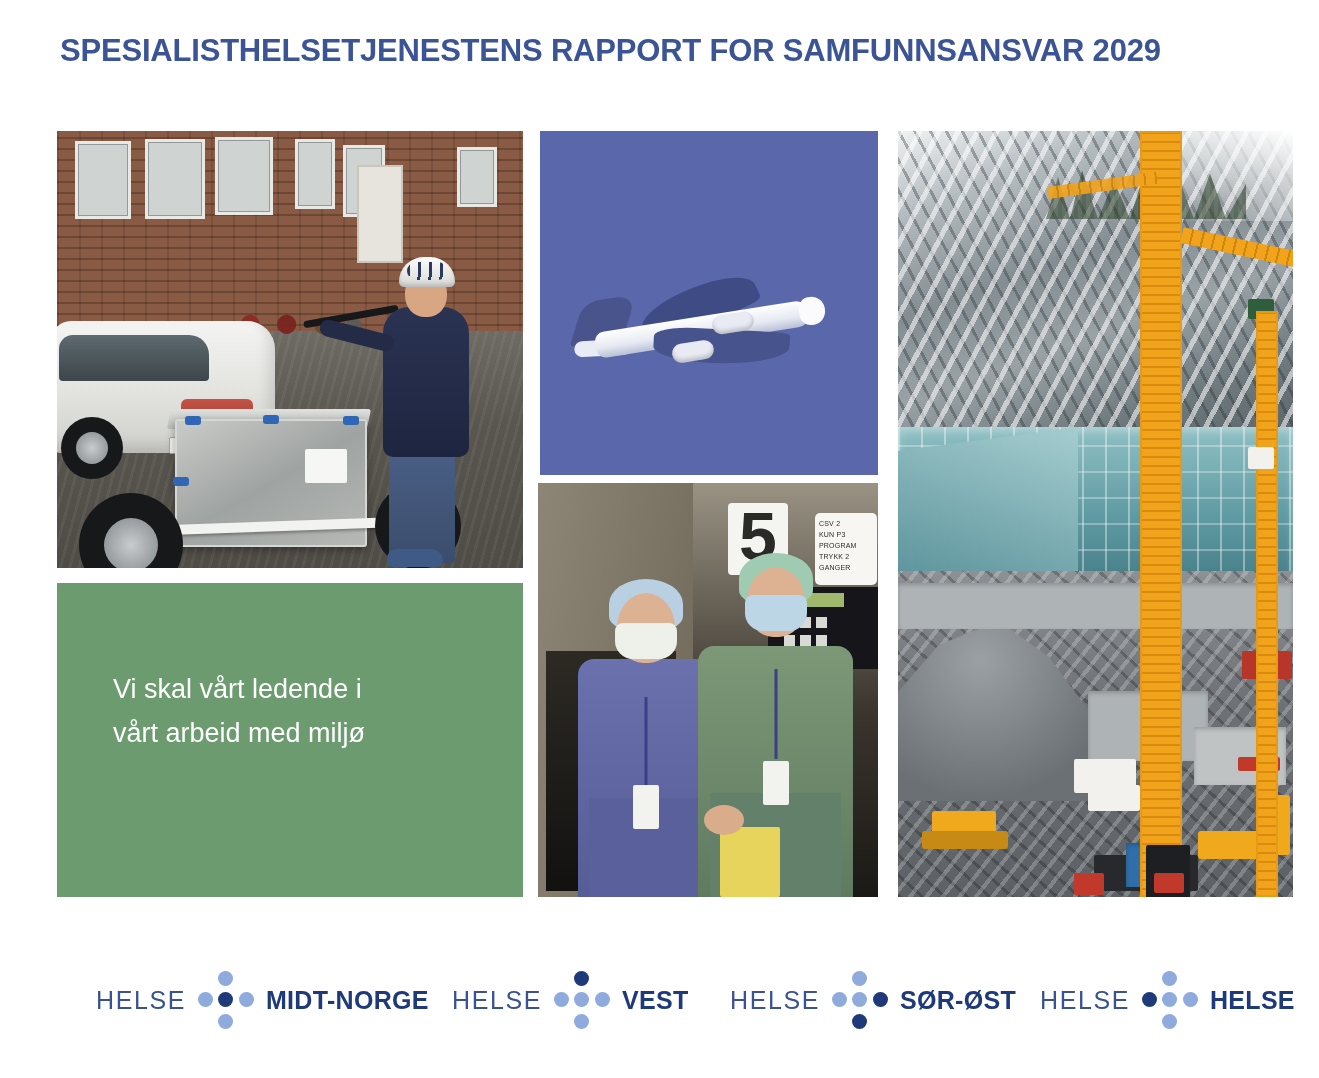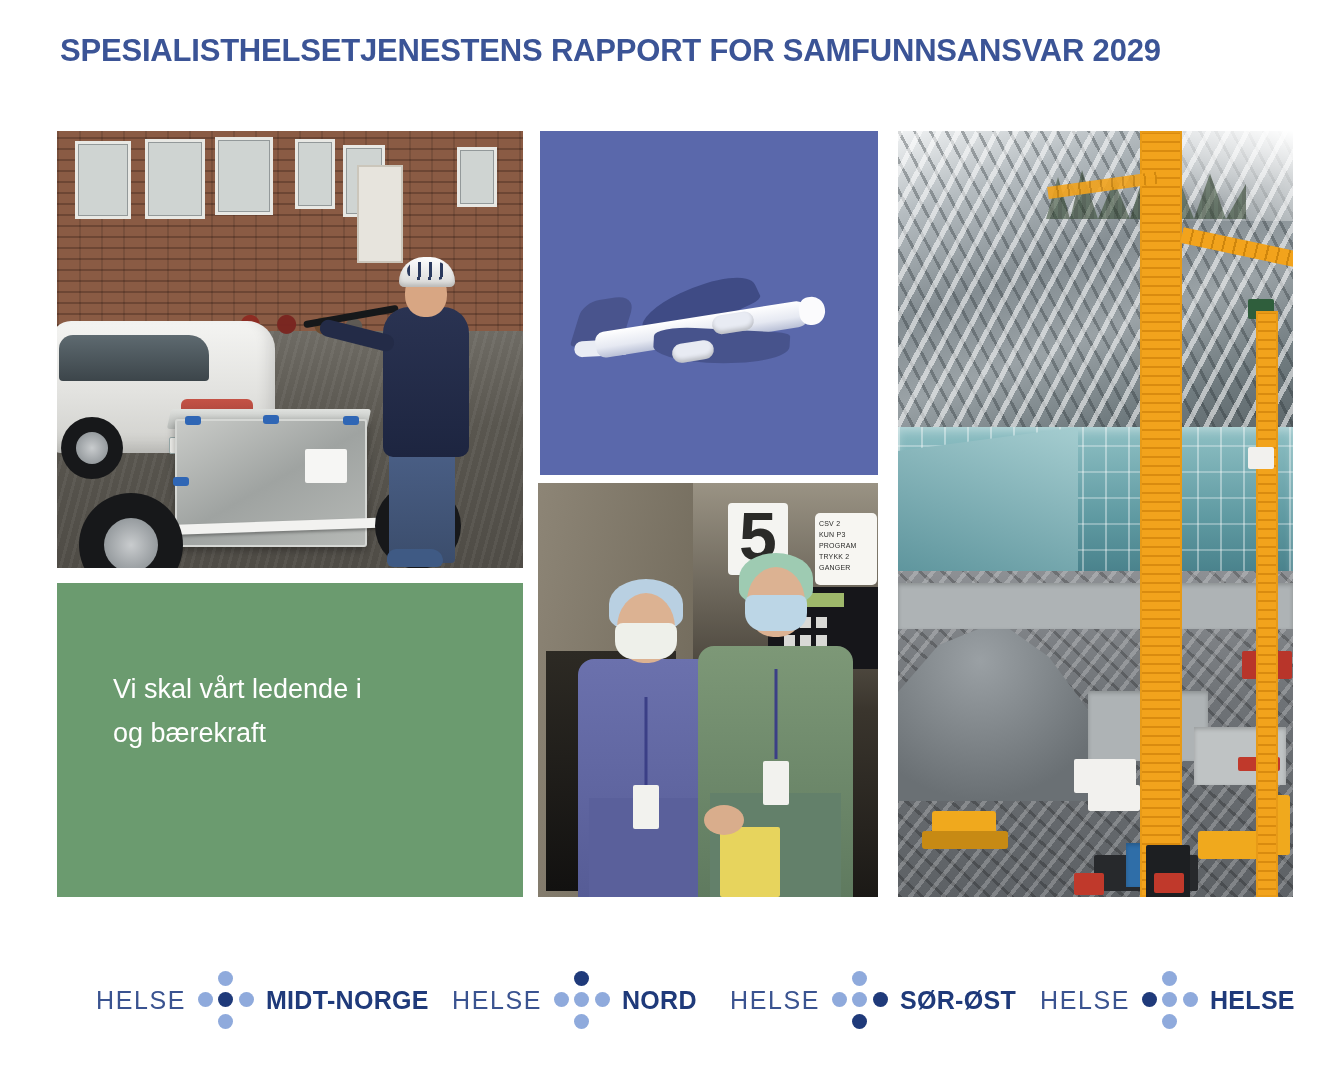--- a/index.html
+++ b/index.html
@@ -367,21 +367,21 @@
     <div class="crane-mast" style="left:358px;top:180px;width:22px;height:586px;"></div>
     <div class="crane-jib" style="left:150px;top:56px;width:110px;transform:rotate(-8deg);height:12px;opacity:.9;"></div>
     <div class="whitebox" style="left:350px;top:316px;width:26px;height:22px;"></div>
     <div class="truck" style="left:248px;top:714px;width:44px;height:56px;background:#1d1f22;"></div>
     <div class="redkit" style="left:256px;top:742px;width:30px;height:20px;"></div>
   </div>
 
   <div id="quote-box">
     <div class="quote-text">
       <div>Vi skal vårt ledende i</div>
-      <div>og bærekraft</div>
+      <div>vårt arbeid med miljø</div>
     </div>
   </div>
 
   <div id="footer">
 
     <div class="logo" id="logo-0">
       <span class="helse">HELSE</span>
       <span class="dots">
         <span class="dot d-top"></span>
         <span class="dot d-left"></span>
@@ -394,21 +394,21 @@
 
     <div class="logo" id="logo-1">
       <span class="helse">HELSE</span>
       <span class="dots">
         <span class="dot d-top on"></span>
         <span class="dot d-left"></span>
         <span class="dot d-center"></span>
         <span class="dot d-right"></span>
         <span class="dot d-bottom"></span>
       </span>
-      <span class="region">NORD</span>
+      <span class="region">VEST</span>
     </div>
 
     <div class="logo" id="logo-2">
       <span class="helse">HELSE</span>
       <span class="dots">
         <span class="dot d-top"></span>
         <span class="dot d-left"></span>
         <span class="dot d-center"></span>
         <span class="dot d-right on"></span>
         <span class="dot d-bottom on"></span>

